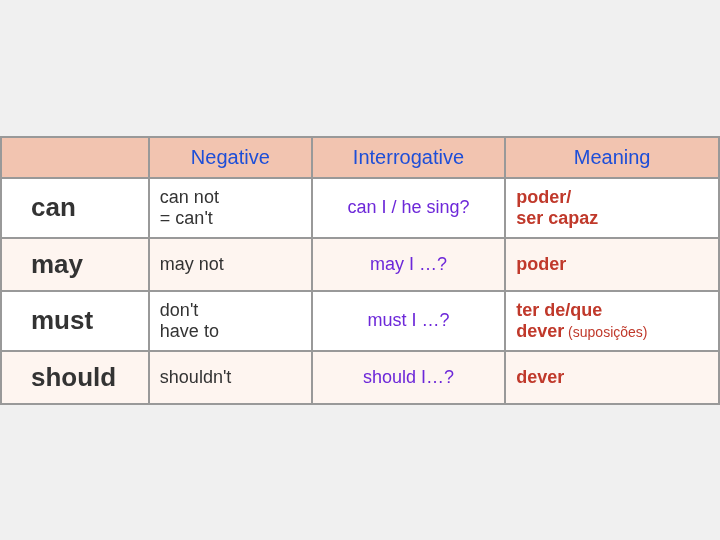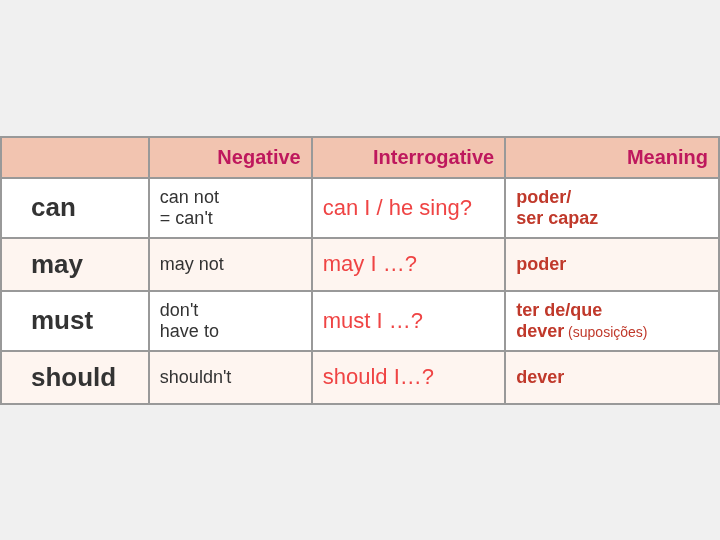--- a/index.html
+++ b/index.html
@@ -29,23 +29,23 @@
       padding: 8px 10px;
       vertical-align: middle;
     }
 
     thead tr {
       background-color: #f2c4b0;
     }
 
     thead th {
       font-size: 20px;
-      font-weight: bold;
-      color: #be185d;
-      text-align: right;
+      font-weight: normal;
+      color: #1d4ed8;
+      text-align: center;
     }
 
     tbody tr:nth-child(odd) {
       background-color: #ffffff;
     }
 
     tbody tr:nth-child(even) {
       background-color: #fef5f0;
     }
 
@@ -55,22 +55,23 @@
       color: #333;
       padding: 10px 29px;
     }
 
     .negative {
       font-size: 18px;
       color: #333;
     }
 
     .interrogative {
-      font-size: 22px;
-      color: #ef4444;
+      font-size: 18px;
+      color: #6d28d9;
+      text-align: center;
     }
 
     .meaning {
       font-size: 18px;
       color: #c0392b;
       font-weight: bold;
     }
 
     .meaning-small {
       font-size: 14px;

